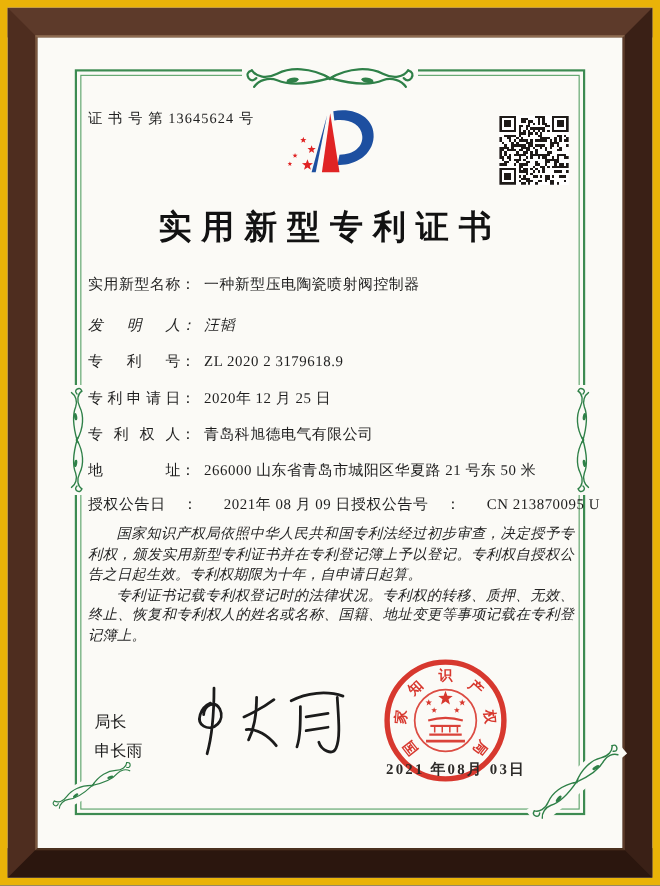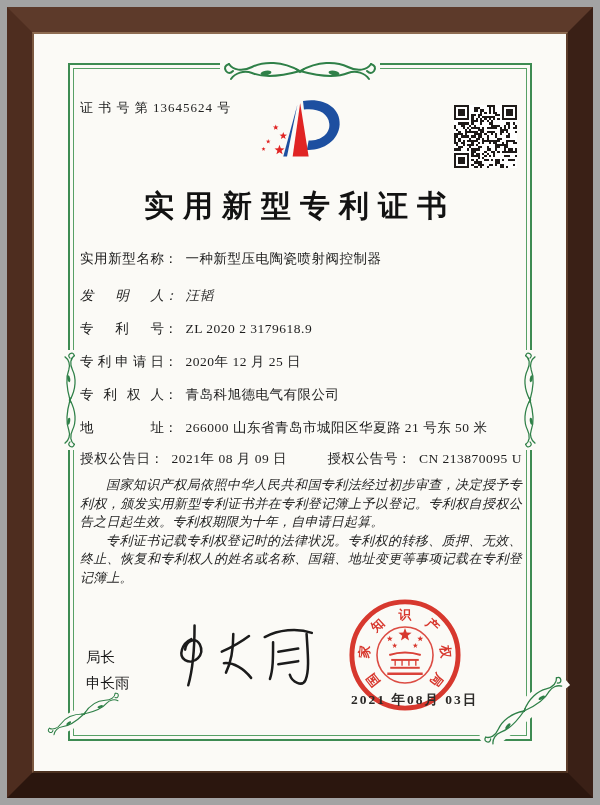--- a/index.html
+++ b/index.html
@@ -1,16 +1,16 @@
 <!DOCTYPE html>
 <html><head>
 <meta charset="utf-8">
 <style>
   html,body{margin:0;padding:0;background:#555;}
-  .page{position:relative;width:600px;height:805px;background:#a3a3a3;overflow:hidden;
+  .page{position:relative;width:600px;height:805px;background:#eab308;overflow:hidden;
         font-family:"Liberation Serif","DejaVu Serif",serif;}
   
   .wood{position:absolute;inset:7px;border:27px solid;box-sizing:border-box;
         border-color:#5d3a2a #3a2016 #2b160e #4e2d1f;background:#fbfaf6;}
   .bevel{position:absolute;inset:32px;border:2px solid;box-sizing:border-box;
         border-color:#8e6c52 #5c3c2a #4c3120 #7b5840;pointer-events:none;}
   
   .gb-outer{position:absolute;left:68px;top:63px;width:464px;height:678px;
         border:2px solid #3d8b52;box-sizing:border-box;}
   .gb-inner{position:absolute;left:73px;top:68px;width:454px;height:668px;
@@ -24,21 +24,21 @@
          font-size:30px;font-weight:bold;color:#121212;letter-spacing:9px;}
   .fields{position:absolute;left:80px;top:250px;right:78px;}
   .frow{display:flex;align-items:baseline;height:20px;font-size:13.5px;color:#1e1e1e;}
   .frow+.frow{margin-top:13px;}
   .frow:nth-child(2){margin-top:17px;font-style:italic;}
   .flabel{display:inline-block;width:84px;text-align:justify;text-align-last:justify;white-space:nowrap;}
   .fcolon{margin:0 2px 0 0;}
   .fvalue{margin-left:6px;letter-spacing:0.5px;white-space:nowrap;}
   .grantrow{position:absolute;left:80px;top:450px;right:78px;display:flex;
             font-size:13.5px;color:#1e1e1e;}
-  .gcell{display:flex;align-items:baseline;}
+  .gcell{display:flex;align-items:baseline;gap:16px;}
   .gcell.first{width:262px;}
   .glabel{display:inline-block;width:70px;text-align:justify;text-align-last:justify;}
   .paras{position:absolute;left:80px;right:78px;top:476px;font-size:13px;color:#242424;
          line-height:18.6px;text-align:justify;font-style:italic;letter-spacing:0.2px;}
   .paras p{margin:0;text-indent:2em;}
   .officer{position:absolute;left:86px;top:644px;font-size:14.5px;color:#1a1a1a;line-height:26px;}
   .signature{position:absolute;left:160px;top:616px;width:178px;height:84px;}
   .seal{position:absolute;left:346px;top:596px;width:118px;height:118px;opacity:0.92;}
   .seal-ch{font-size:13px;font-weight:bold;fill:#d5281e;}
   .sealdate{position:absolute;left:351px;top:691px;font-size:13.5px;font-weight:600;

